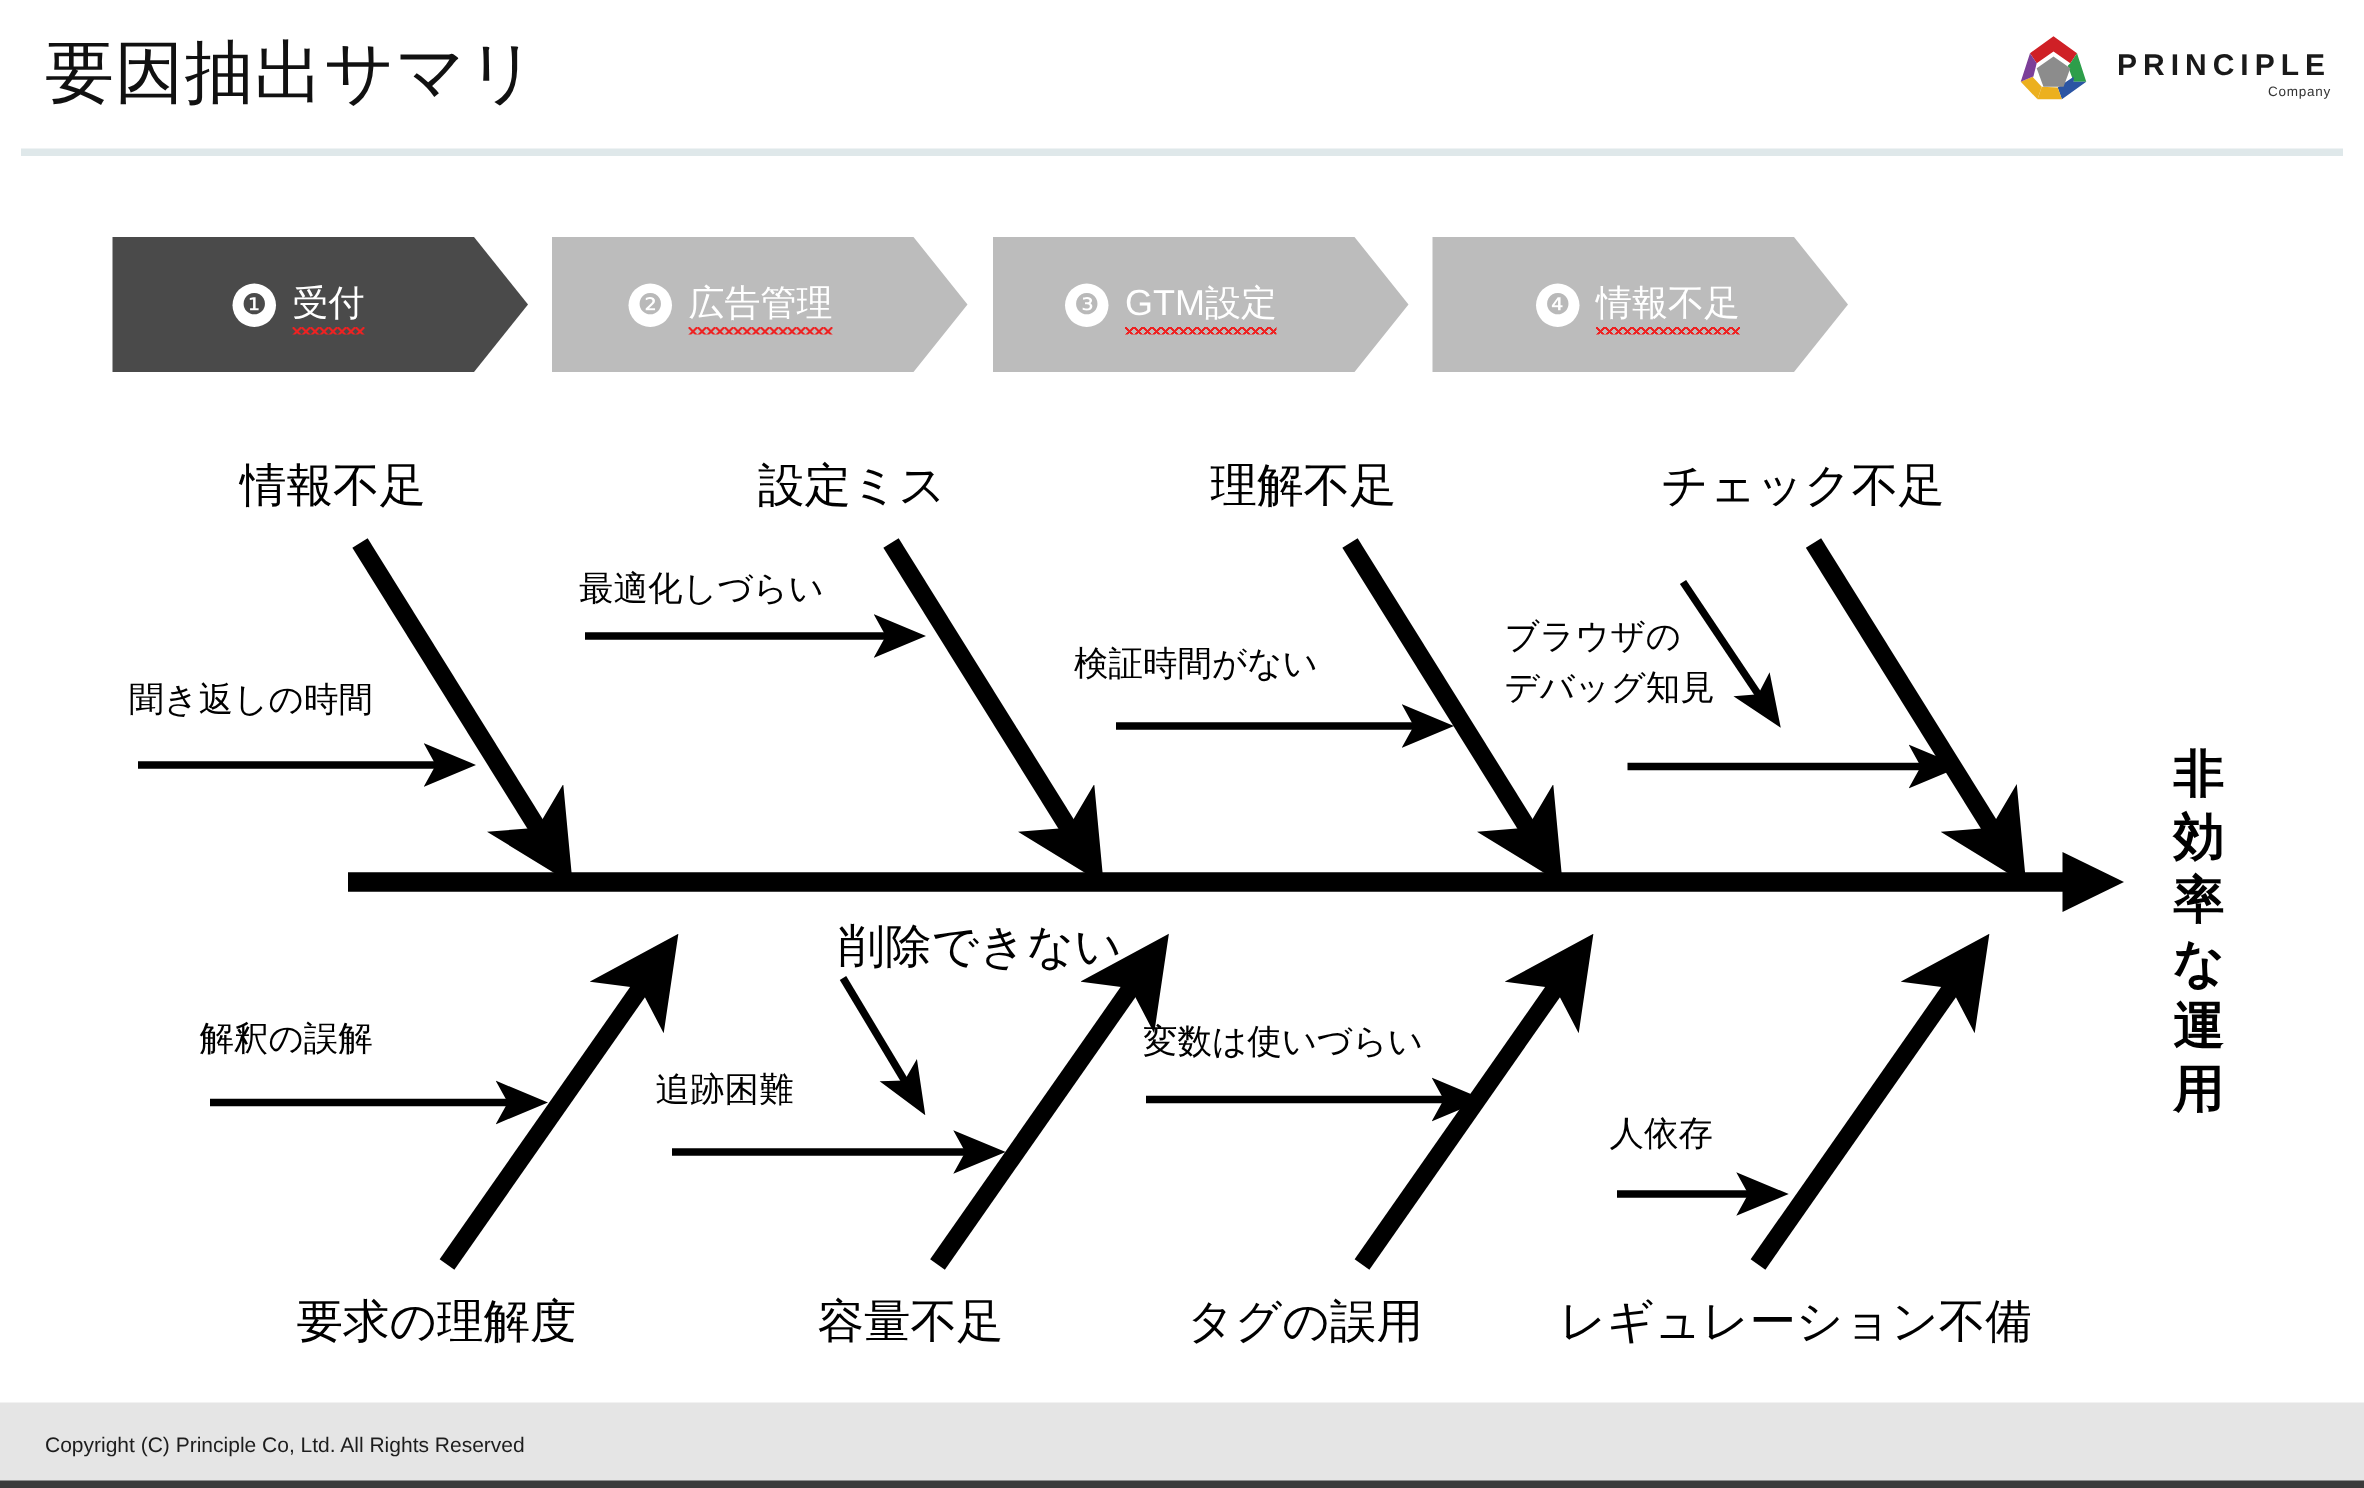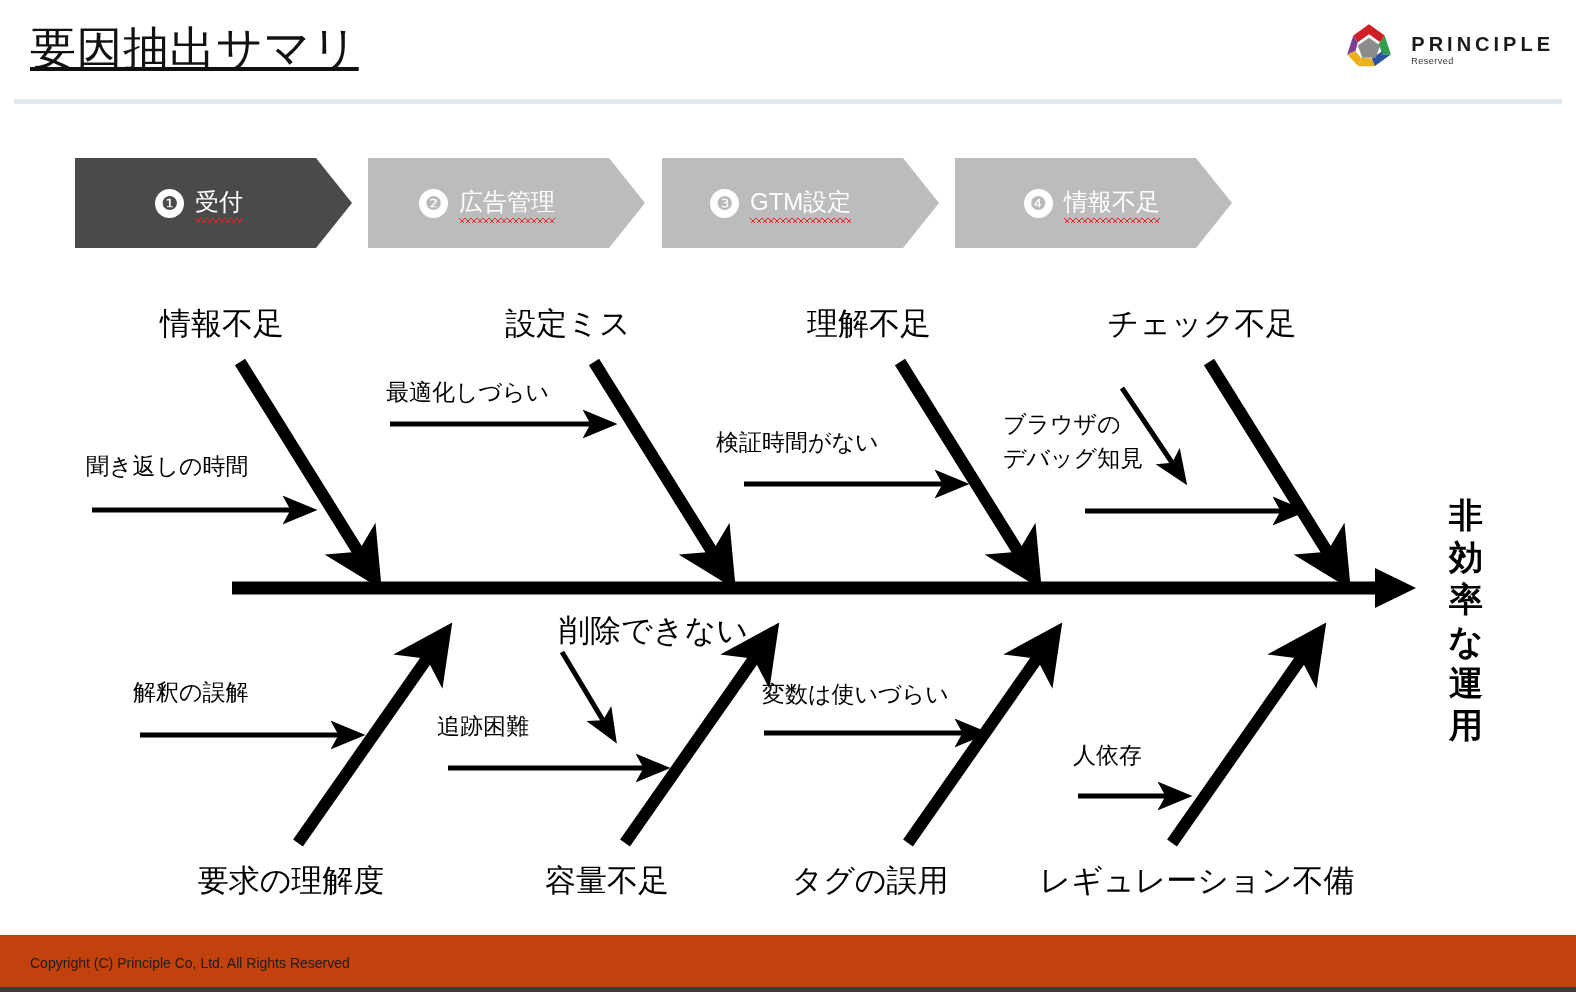--- a/index.html
+++ b/index.html
@@ -31,21 +31,20 @@
   }
   .page-title {
     position: absolute;
     left: 30px;
     top: 18px;
     font-size: 46px;
     font-weight: 400;
     color: #111111;
     letter-spacing: 0.5px;
     white-space: nowrap;
-    text-decoration: underline;
   }
   .header-rule {
     position: absolute;
     left: 14px;
     top: 99px;
     width: 1548px;
     height: 5px;
     background: #dfe8ea;
   }
 
@@ -54,21 +53,21 @@
     position: absolute;
     right: 22px;
     top: 22px;
     display: flex;
     align-items: center;
     gap: 14px;
   }
   .logo-text-block {
     display: flex;
     flex-direction: column;
-    align-items: flex-start;
+    align-items: flex-end;
     line-height: 1;
   }
   .logo-word {
     font-size: 20px;
     font-weight: 700;
     letter-spacing: 4px;
     color: #1a1a1a;
   }
   .logo-sub {
     font-size: 9px;
@@ -145,21 +144,21 @@
   .lbl-minor { font-size: 23px; }
   .effect-char { font-size: 34px; font-weight: 700; }
 
   
   .footer {
     position: absolute;
     left: 0;
     bottom: 0;
     width: 1576px;
     height: 57px;
-    background: #c2410c;
+    background: #e5e5e5;
     border-bottom: 5px solid #3b3b3b;
     box-sizing: border-box;
   }
   .footer-text {
     position: absolute;
     left: 30px;
     top: 20px;
     font-size: 14px;
     color: #1d1d1d;
   }
@@ -182,21 +181,21 @@
           <polygon points="89,58 60,79 55,65 74,52 74,58" fill="#2b55a3"></polygon>
           <polygon points="60,79 31,79 36,64 55,65" fill="#ecb01f"></polygon>
           <polygon points="31,79 11,58 25,52 36,64" fill="#ecb01f"></polygon>
           <polygon points="11,58 22,24 30,36 26,52 25,52" fill="#7c3f98"></polygon>
         </g>
 
         <polygon points="50,28 70,42 62,64 38,64 30,42" fill="#8c8c8c"></polygon>
       </svg>
       <div class="logo-text-block">
         <div class="logo-word">PRINCIPLE</div>
-        <div class="logo-sub">Reserved</div>
+        <div class="logo-sub">Company</div>
       </div>
     </div>
   </div>
 
   <div class="chevron-row">
     <svg width="1576" height="94" style="position:absolute;left:0;top:0;">
       <polygon points="75,0 316,0 352,45 316,90 75,90" fill="#4a4a4a"></polygon>
       <polygon points="368,0 609,0 645,45 609,90 368,90" fill="#bcbcbc"></polygon>
       <polygon points="662,0 903,0 939,45 903,90 662,90" fill="#bcbcbc"></polygon>
       <polygon points="955,0 1196,0 1232,45 1196,90 955,90" fill="#bcbcbc"></polygon>

